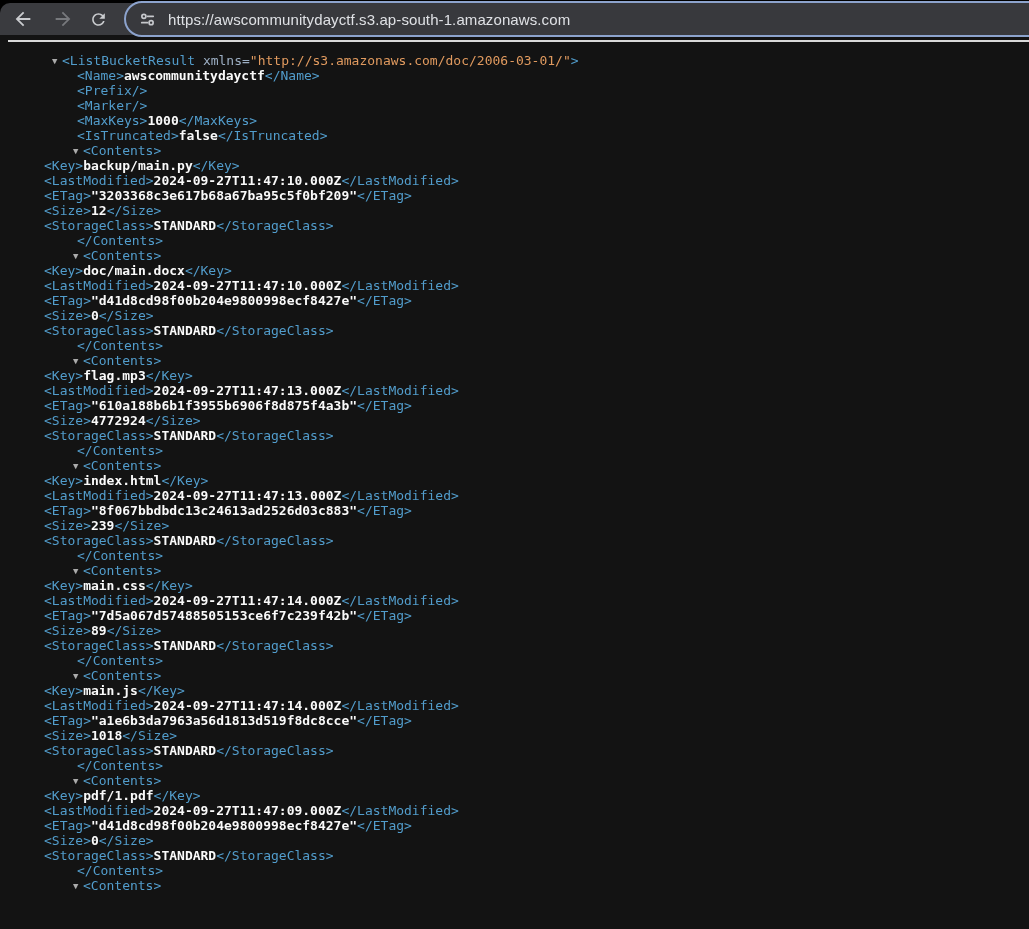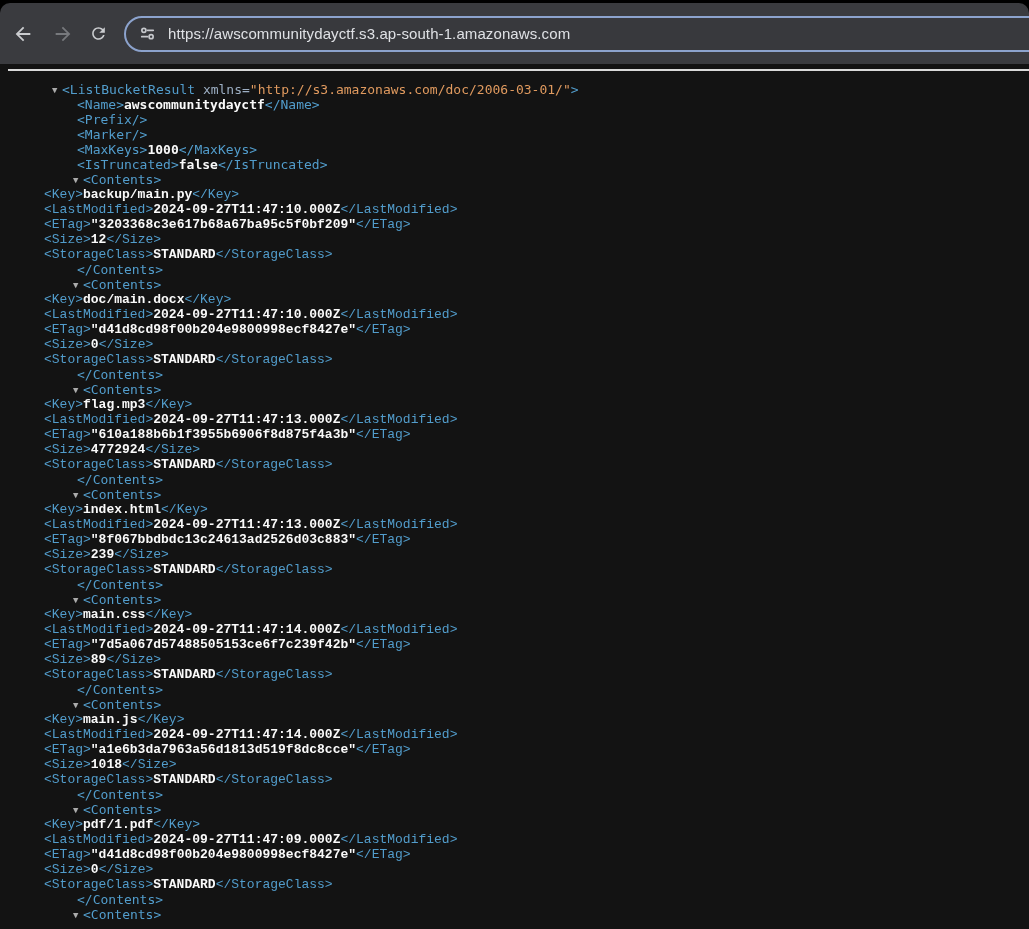--- a/index.html
+++ b/index.html
@@ -4,21 +4,21 @@
 <style>
   html,body{margin:0;padding:0;}
   body{
     width:1029px;height:929px;overflow:hidden;
     background:#131313;
     font-family:"Liberation Sans",sans-serif;
   }
   
   .toolbar-wrap{background:#000;padding-top:3px;}
   .toolbar{
-    height:61px;background:#3A3B3F;border-radius:10px 10px 0 0;
+    height:32px;background:#3A3B3F;border-radius:10px 10px 0 0;
     display:flex;align-items:center;
   }
   .nav-btn{
     background:none;border:none;padding:0;margin:0;
     width:30px;height:30px;display:flex;align-items:center;justify-content:center;
     cursor:pointer;flex:0 0 auto;
   }
   .nav-btn svg{display:block;}
   .btn-back{margin-left:8px;}
   .btn-fwd{margin-left:10px;}
@@ -46,21 +46,21 @@
   
   #tree{
     margin-top:11px;
     font-family:"DejaVu Sans Mono","Liberation Mono",monospace;
     font-size:13px;line-height:15px;white-space:pre;
   }
   .ln{height:15px;margin-left:44px;}
   .d0t{padding-left:8px;}
   .d1t{padding-left:29px;}
   .d1{padding-left:33px;}
-  .d2{font-family:Liberation Mono, monospace;}
+  .d2{}
   .tri{
     display:inline-block;width:10px;color:#ABABAB;font-size:9px;
     vertical-align:1px;cursor:pointer;
   }
   .tag{color:var(--tag,#529DCC);}
   .attr-n{color:var(--attrn,#9DAFC4);}
   .attr-v{color:var(--attrv,#E09A5F);}
   .txt{color:var(--txt,#FAFAFA);font-weight:bold;}
 </style>
 </head>

